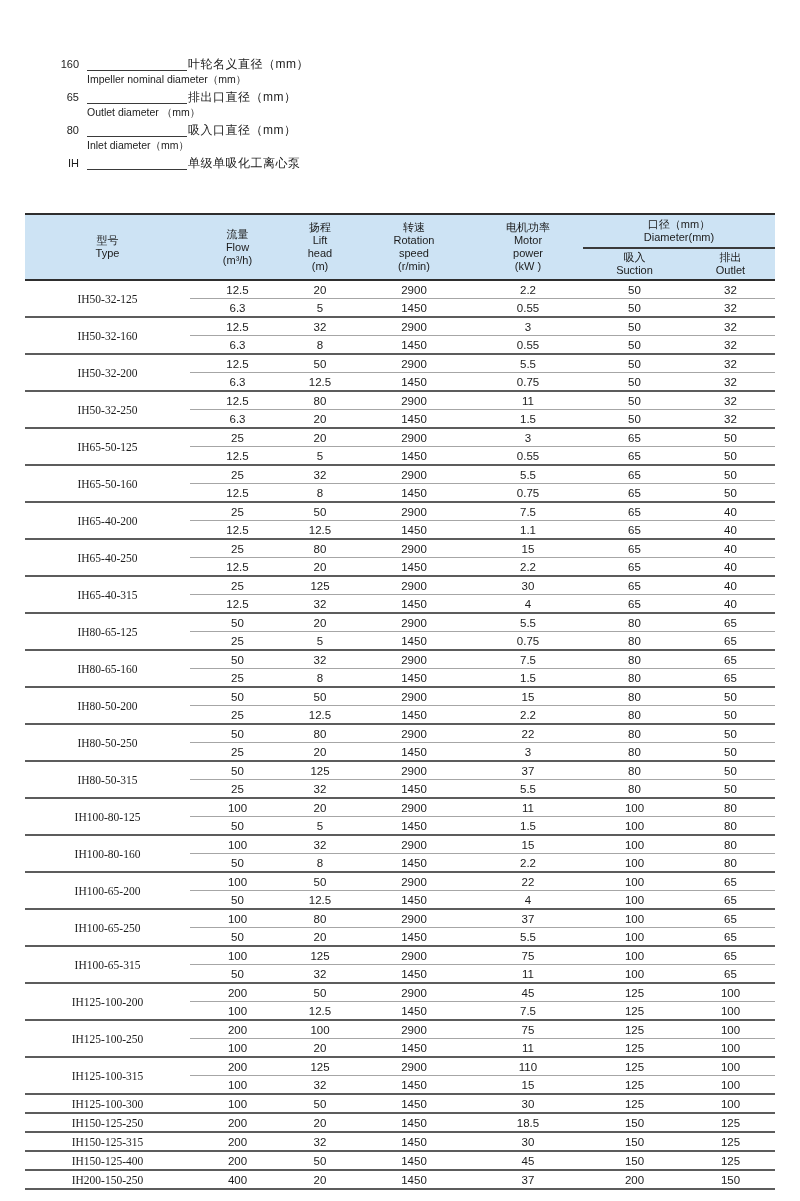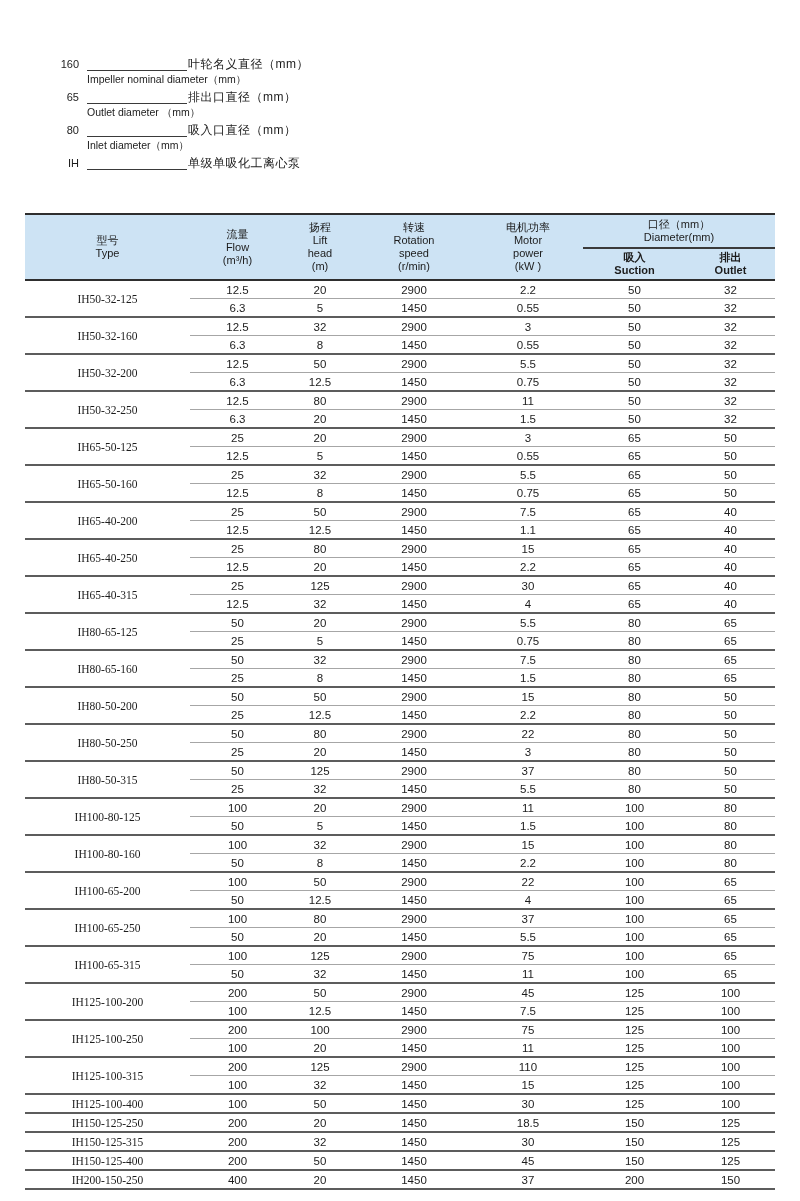--- a/index.html
+++ b/index.html
@@ -67,21 +67,21 @@
   table.spec thead th {
     background: #cde3f4;
     font-weight: normal;
     font-size: 11px;
     line-height: 13px;
     padding: 2px 0;
     text-align: center;
     vertical-align: middle;
   }
   table.spec thead tr.h1 th { height: 28px; }
-  table.spec thead tr.h2 th { height: 26px; font-weight: bold; }
+  table.spec thead tr.h2 th { height: 26px; }
   table.spec thead { border-bottom: 2px solid #2e2e2e; }
   th.diam-group { border-bottom: 2px solid #3a3a3a; }
 
   table.spec tbody td {
     text-align: center;
     vertical-align: middle;
     font-size: 11.5px;
     height: 17px;
     padding: 0;
     line-height: 16px;
@@ -525,21 +525,21 @@
         </tr>
         <tr>
           <td class="gend">100</td>
           <td class="gend">32</td>
           <td class="gend">1450</td>
           <td class="gend">15</td>
           <td class="gend">125</td>
           <td class="gend">100</td>
         </tr>
         <tr>
-          <td class="type-cell gend">IH125-100-400</td>
+          <td class="type-cell gend">IH125-100-300</td>
           <td class="gend">100</td>
           <td class="gend">50</td>
           <td class="gend">1450</td>
           <td class="gend">30</td>
           <td class="gend">125</td>
           <td class="gend">100</td>
         </tr>
         <tr>
           <td class="type-cell gend">IH150-125-250</td>
           <td class="gend">200</td>

